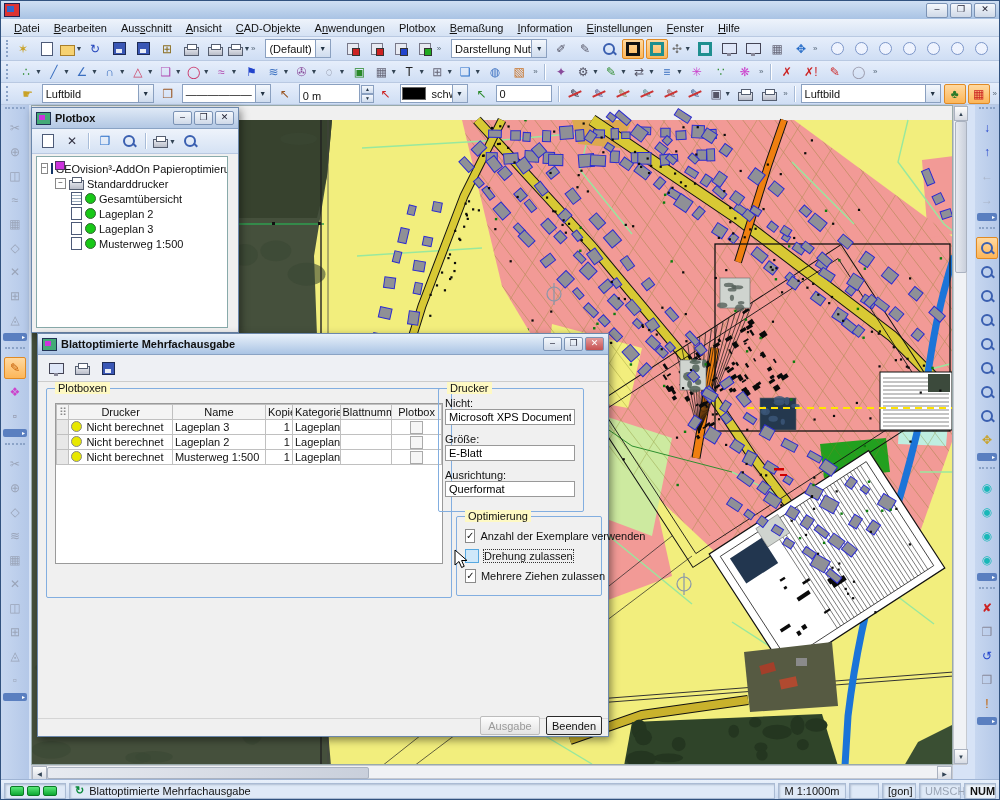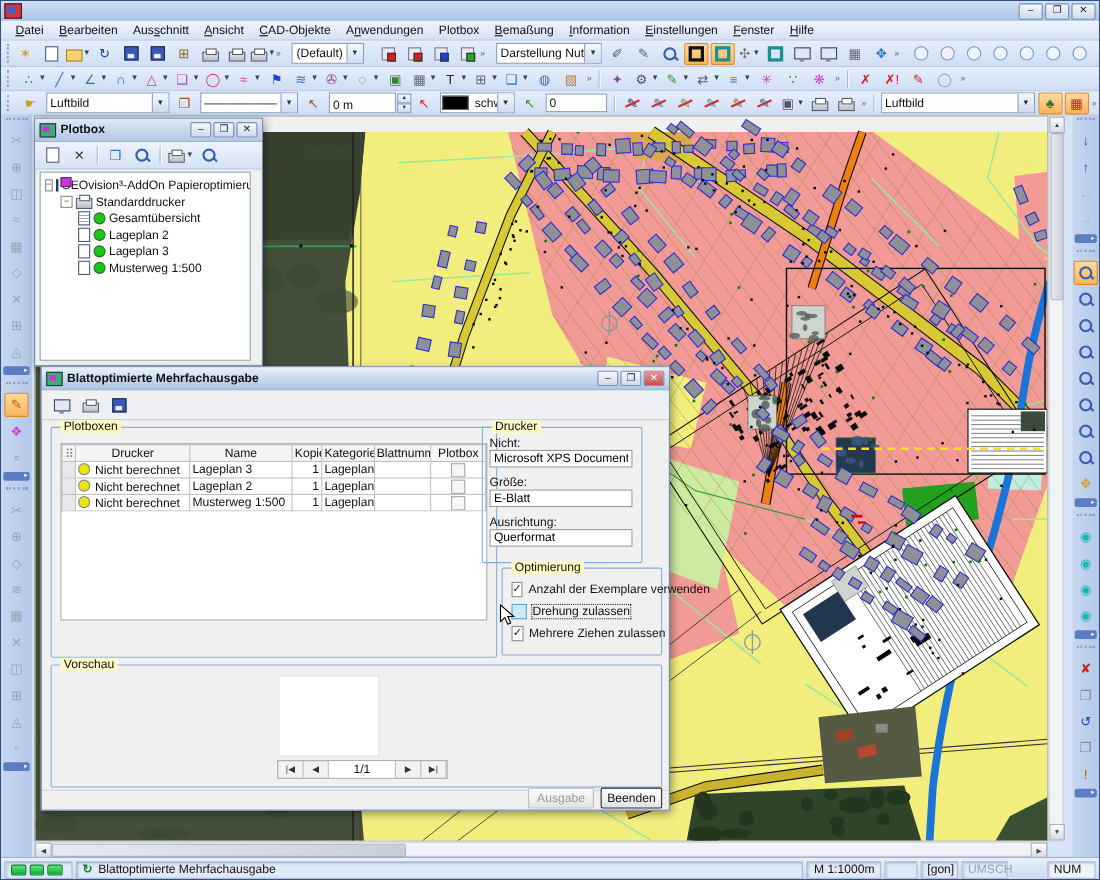--- a/index.html
+++ b/index.html
@@ -1789,53 +1789,42 @@
             <span class="cbx hot"></span>
             <span class="cblab focus" style="white-space: nowrap;">Drehung zulassen</span>
           </div>
           <div class="cbrow" style="left: 8px; top: 52px; width: 140px;">
             <span class="cbx">✓</span>
             <span class="cblab" style="white-space: nowrap;">Mehrere Ziehen zulassen</span>
           </div>
         </div>
     </div>
 
-    <div class="group" style="left:8px;top:270px;width:554px;height:110px;">
-      <span class="cap">Vorschau</span>
-      <div style="position:absolute;left:207px;top:10px;width:90px;height:72px;background:#fff;box-shadow:0 0 0 1px #e2e2e2;"></div>
-      <div id="pager" style="left:205px;top:86px;">
-        <div class="pbtn">|◀</div>
-        <div class="pbtn">◀</div>
-        <div class="ppage">1/1</div>
-        <div class="pbtn">▶</div>
-        <div class="pbtn">▶|</div>
-      </div>
-    </div>
 
     <div style="position:absolute;left:0;right:0;top:384px;border-top:1px solid #d5d5d5;"></div>
     <div class="dbtn disabled" style="left:442px;top:382px;width:58px;">Ausgabe</div>
     <div class="dbtn default" style="left:508px;top:382px;width:54px;">Beenden</div>
   </div>
 
   <div id="statusbar">
     <span class="spanel" style="width:62px;">
       <span class="pill"></span>
       <span class="pill"></span>
       <span class="pill"></span>
     </span>
     <span class="spanel" style="flex:1;gap:5px;">
       <span style="color:#0a8a3a;font-weight:bold;">↻</span>
       <span>Blattoptimierte Mehrfachausgabe</span>
     </span>
-    <span class="spanel" style="width:68px;justify-content:flex-end;">
+    <span class="spanel" style="width:68px;justify-content:center;">
       <span>M 1:1000</span>
       <span>m</span>
     </span>
     <span class="spanel" style="width:30px;"></span>
     <span class="spanel" style="width:34px;">[gon]</span>
     <span class="spanel" style="width:42px;color:#9aa4b4;">UMSCH</span>
-    <span class="spanel" style="width:44px;font-weight:normal;background:#eef4fc;margin-left:33px;">NUM</span>
+    <span class="spanel" style="width:32px;font-weight:bold;background:#eef4fc;">NUM</span>
   </div>
 
   <svg id="cursor" width="16" height="20">
     <path d="M2,1 L2,16 L6,12.5 L8.6,18.5 L11.2,17.3 L8.6,11.5 L14,11.5 Z" fill="#fff" stroke="#000" stroke-width="1"></path>
   </svg>
 </div>
 
 </body></html>

